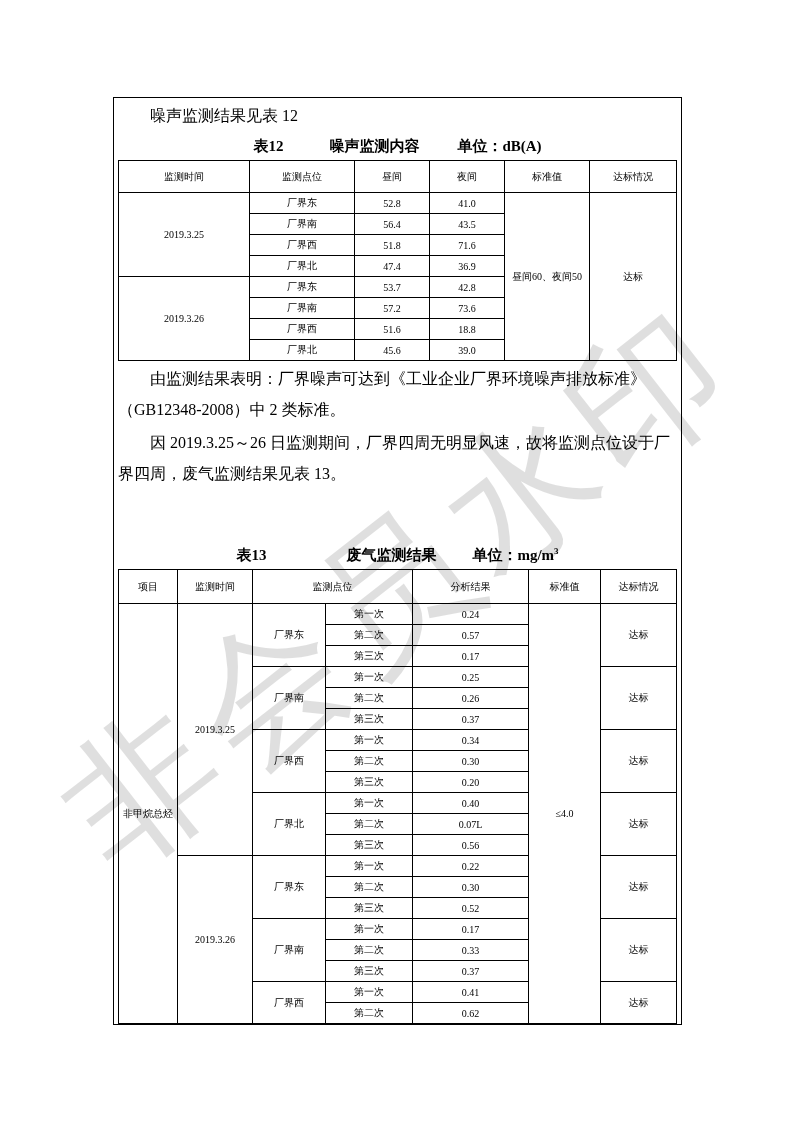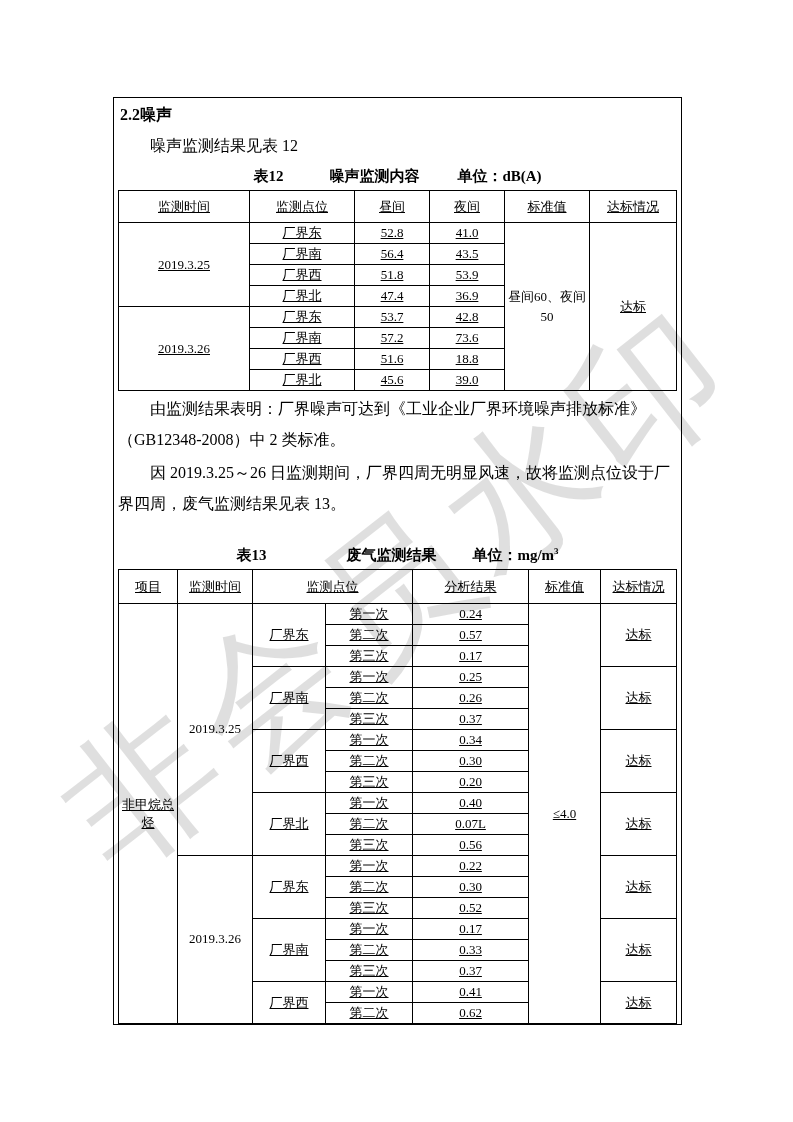--- a/index.html
+++ b/index.html
@@ -42,22 +42,21 @@
     margin: 3px 0 2px 0;
   }
   .tbl-caption .gap-lg { margin-right: 46px; }
   .tbl-caption .gap-md { margin-right: 38px; }
   sup { font-size: 9px; }
   table {
     border-collapse: collapse;
     table-layout: fixed;
     width: 558px;
     margin: 0 auto;
-    font-size: 13px;
-    text-decoration: underline;
+    font-size: 10px;
   }
   th, td {
     border: 1px solid #000;
     text-align: center;
     vertical-align: middle;
     font-weight: normal;
     padding: 0 2px;
     overflow: hidden;
   }
   #t12 tr { height: 21px; }
@@ -83,21 +82,20 @@
     opacity: 0.12;
     pointer-events: none;
     z-index: 5;
   }
 </style>
 </head>
 <body>
 
 <div class="page-frame">
 
-  <div class="sec-heading">2.2噪声</div>
   <p class="para">噪声监测结果见表 12</p>
 
   <div class="tbl-caption">
     <span class="gap-lg">表12</span>
     <span class="gap-md">噪声监测内容</span>
     <span>单位：dB(A)</span>
   </div>
 
   <table id="t12">
     <colgroup>
@@ -126,21 +124,21 @@
       <td rowspan="8">达标</td>
     </tr>
     <tr>
       <td>厂界南</td>
       <td>56.4</td>
       <td>43.5</td>
     </tr>
     <tr>
       <td>厂界西</td>
       <td>51.8</td>
-      <td>53.9</td>
+      <td>71.6</td>
     </tr>
     <tr>
       <td>厂界北</td>
       <td>47.4</td>
       <td>36.9</td>
     </tr>
     <tr>
       <td rowspan="4">2019.3.26</td>
       <td>厂界东</td>
       <td>53.7</td>

